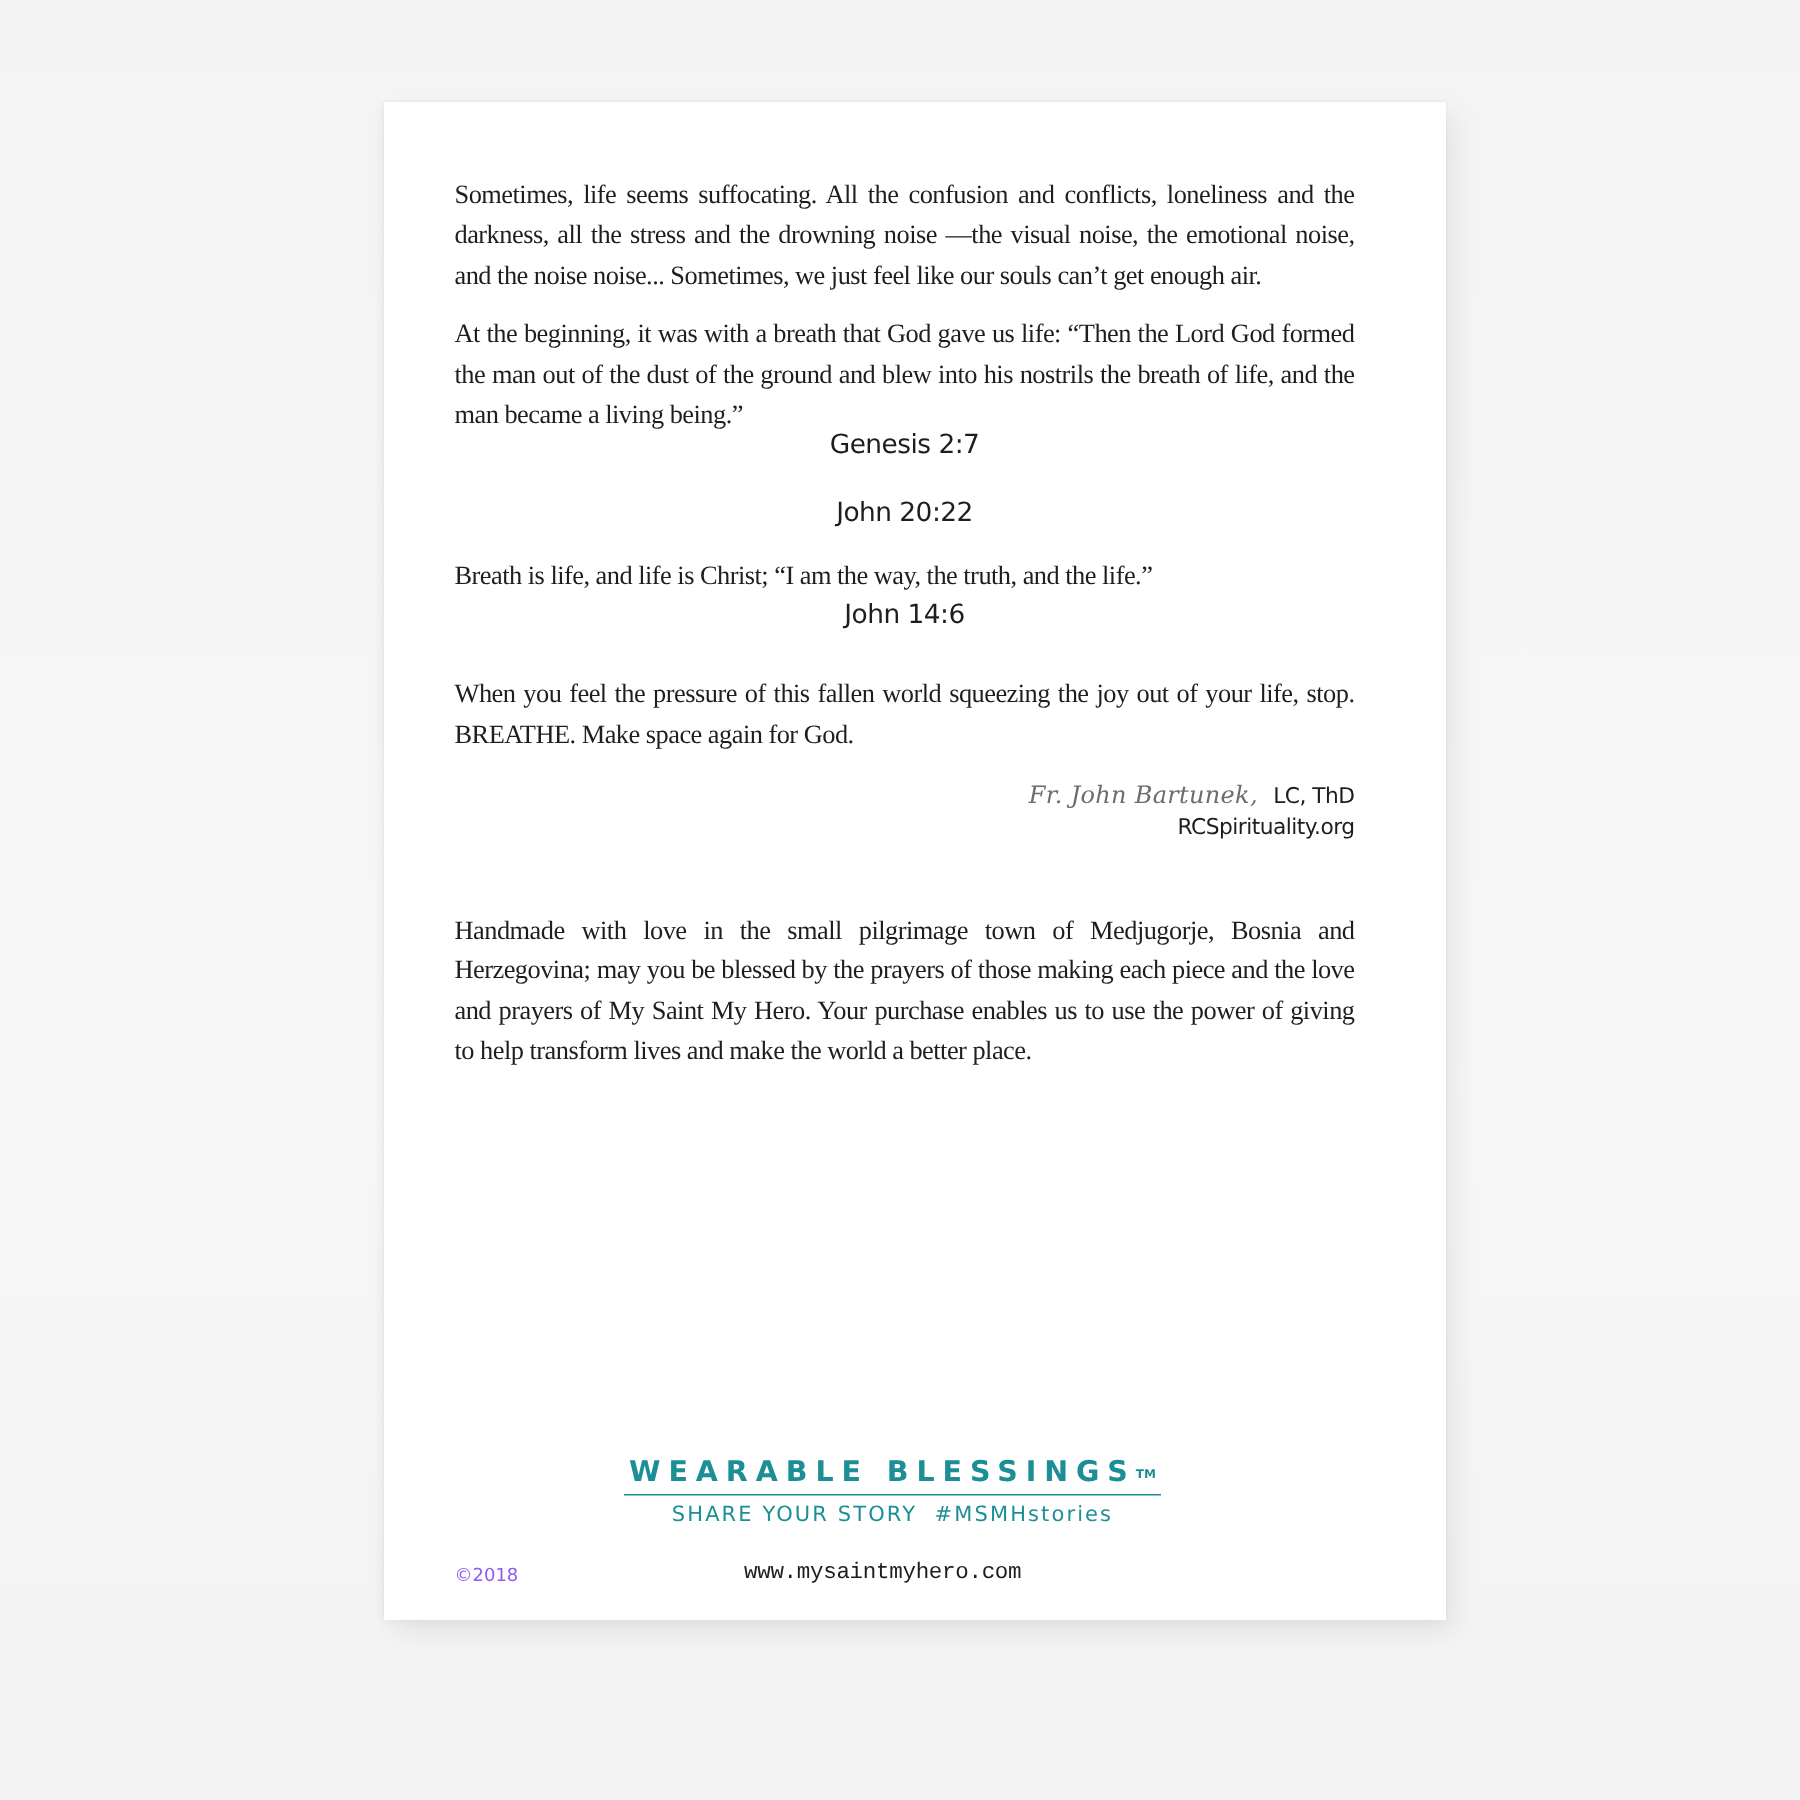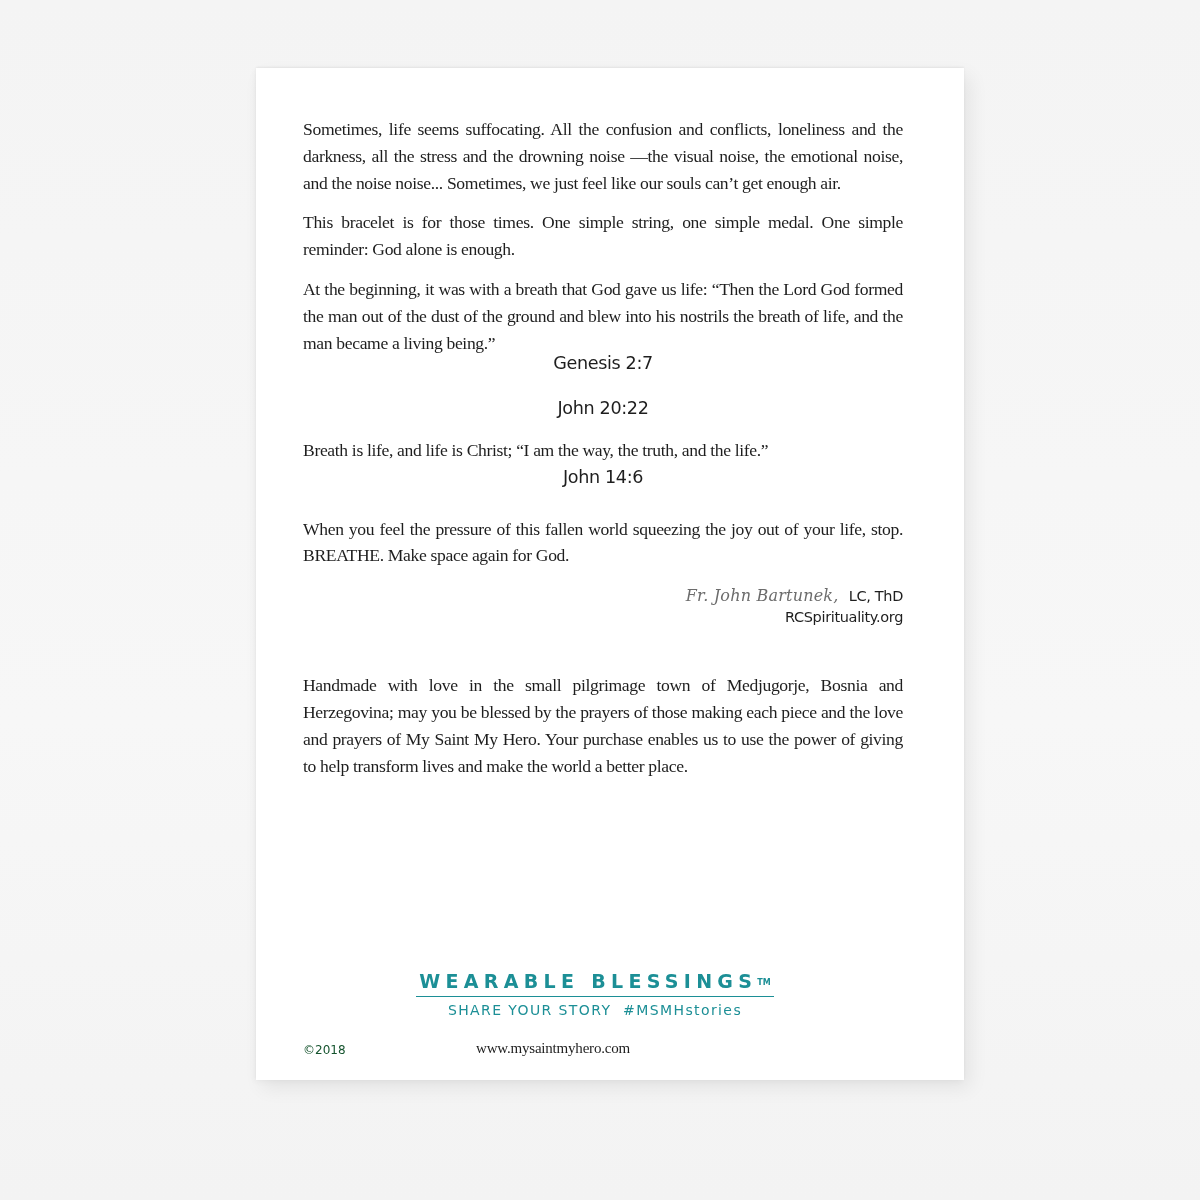--- a/index.html
+++ b/index.html
@@ -41,36 +41,35 @@
     font-family:"DejaVu Sans", sans-serif; font-weight:bold; color:#1c8f96;
     font-size:19px; letter-spacing:5.3px; line-height:26px; white-space:nowrap;
   }
   .brand-title sup { font-size:8px; letter-spacing:0; vertical-align:top; position:relative; top:2px; font-weight:bold; }
   .brand-rule { height:1px; background:#1c8f96; margin:2px 0 5px 0; }
   .brand-sub {
     font-family:"DejaVu Sans", sans-serif; font-weight:normal; color:#1c8f96;
     font-size:14px; letter-spacing:1.4px; white-space:nowrap;
   }
   .copyright {
-    position:absolute; left:303px; top:1043px; font-size:12px; color:#14532d;
+    position:absolute; left:303px; top:1043px; font-size:12px; color:#8b5cf6;
     font-family:"DejaVu Sans", sans-serif;
   }
   .website {
-    position:absolute; left:476px; top:1040px; font-size:15px; color:#1e1e1e;
-    font-family:Liberation Serif, serif; letter-spacing:-0.2px;
+    position:absolute; left:496px; top:1040px; font-size:15px; color:#1e1e1e;
+    font-family:Liberation Mono, monospace; letter-spacing:-0.2px;
   }
 </style>
 </head>
 <body>
 
 <div class="card"></div>
 
 <div class="content">
   <p class="para">Sometimes, life seems suffocating. All the confusion and conflicts, loneliness and the darkness, all the stress and the drowning noise —the visual noise, the emotional noise, and the noise noise... Sometimes, we just feel like our souls can’t get enough air.</p>
-  <p class="para">This bracelet is for those times. One simple string, one simple medal. One simple reminder: God alone is enough.</p>
   <p class="para" style="margin-bottom:0">At the beginning, it was with a breath that God gave us life: “Then the Lord God formed the man out of the dust of the ground and blew into his nostrils the breath of life, and the man became a living being.”</p>
   <p class="ref inline" style="margin-bottom:18px">Genesis 2:7</p>
   <p class="ref" style="margin-bottom:15px">John 20:22</p>
   <p class="para" style="margin-bottom:0;text-align:center">Breath is life, and life is Christ; “I am the way, the truth, and the life.”</p>
   <p class="ref" style="margin-bottom:25px">John 14:6</p>
   <p class="para">When you feel the pressure of this fallen world squeezing the joy out of your life, stop. BREATHE. Make space again for God.</p>
   <div class="sig">
     <div>
       <span class="script">Fr. John Bartunek,</span>
       <span>LC, ThD</span>

